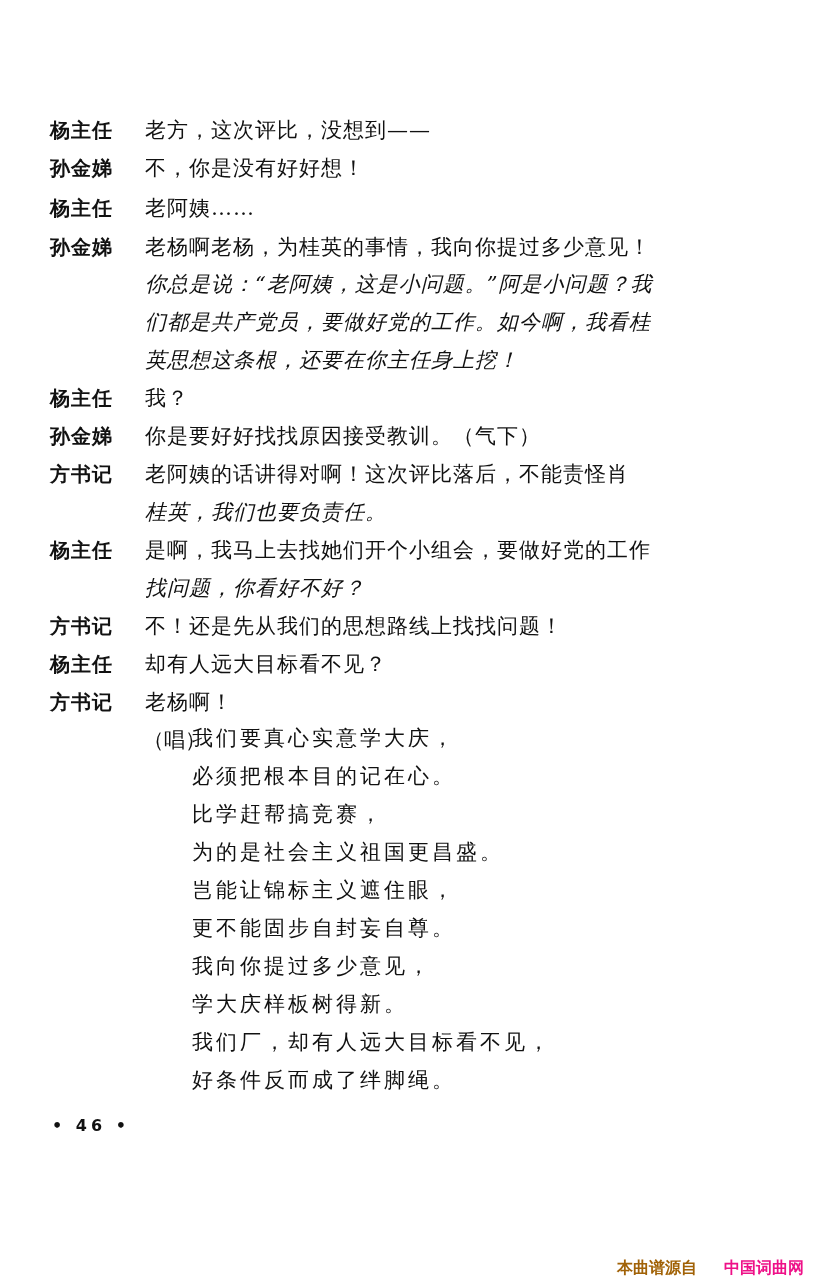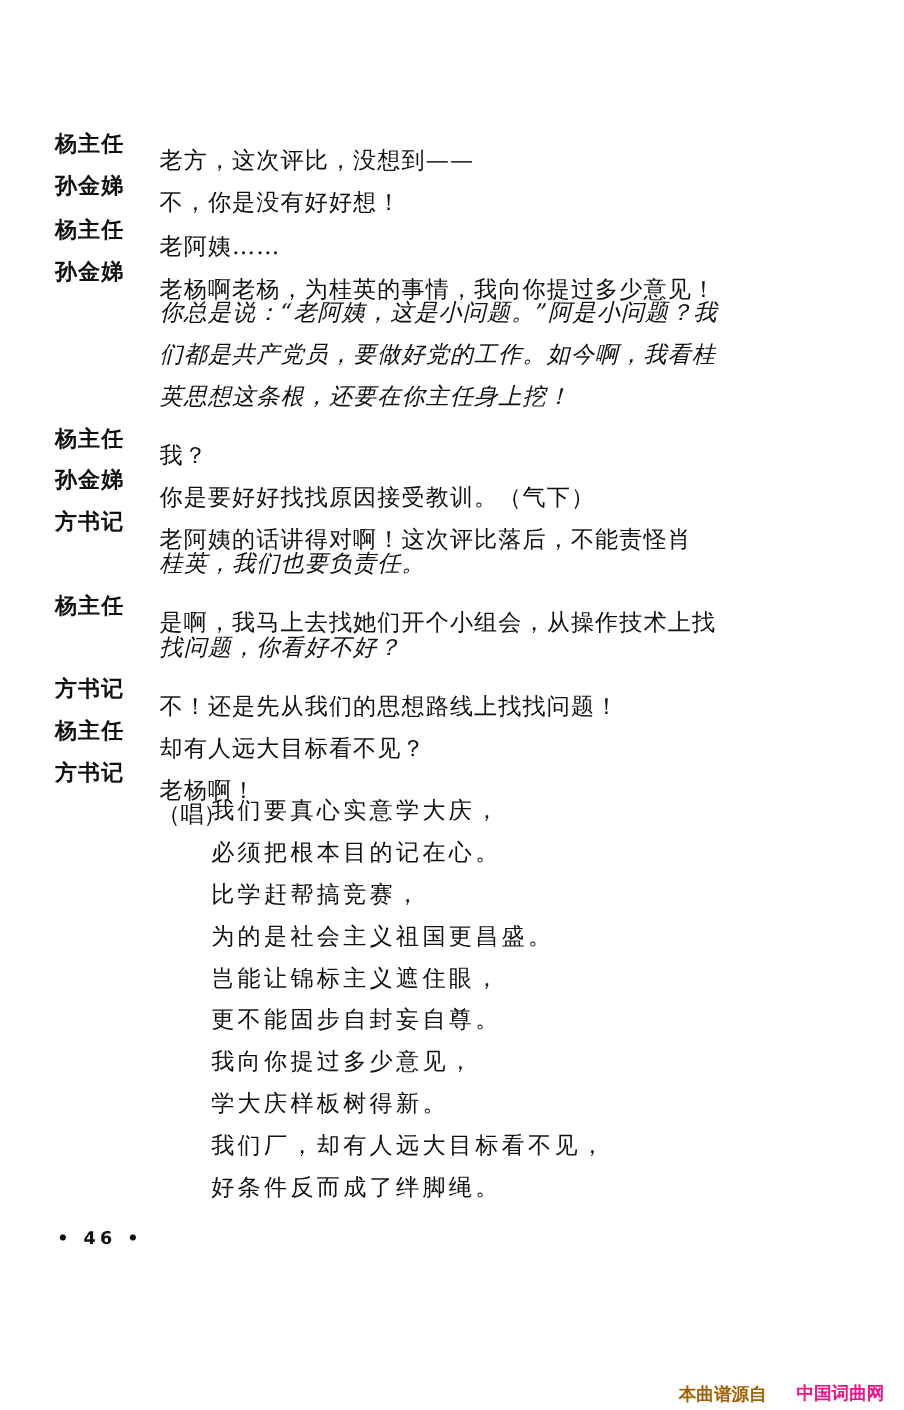--- a/index.html
+++ b/index.html
@@ -2,21 +2,21 @@
 <html><head>
 <meta charset="utf-8">
 <style>
   html, body { margin:0; padding:0; background:#ffffff; }
   body { width:822px; height:1282px; position:relative; overflow:hidden;
          font-family:"DejaVu Serif","Liberation Serif",serif; color:#111; }
   .page { position:absolute; left:0; top:0; width:822px; height:1282px; }
   .line { position:absolute; left:0; height:38px; line-height:38px; font-size:21px; white-space:nowrap; }
   .speaker { position:absolute; left:50px; width:80px; font-weight:bold;
              font-family:"DejaVu Sans","Liberation Sans",sans-serif; font-size:20px; letter-spacing:1px; }
-  .text { position:absolute; left:145px; letter-spacing:1px;margin-top:16px; }
+  .text { position:absolute; left:145px; letter-spacing:1px; }
   .cont { position:absolute; left:145px; letter-spacing:1px;font-style:italic; }
   .sing-tag { position:absolute; left:143px; }
   .sing { position:absolute; left:192px; letter-spacing:3px;font-family:Liberation Mono, monospace; }
   .pagenum { position:absolute; left:52px; top:1116px; font-size:16px; font-weight:bold;
              font-family:"DejaVu Sans","Liberation Sans",sans-serif; letter-spacing:4px; }
   .footer { position:absolute; top:1256px; height:24px; line-height:24px; font-size:16px; font-weight:bold;
             font-family:"DejaVu Sans","Liberation Sans",sans-serif; }
   .footer.src { left:617px; color:#a16207; }
   .footer.site { left:724px; color:#ee1188;font-family:Liberation Serif, serif; }
 </style>
@@ -60,21 +60,21 @@
   </div>
   <div class="line" style="top:455px">
     <span class="speaker">方书记</span>
     <span class="text">老阿姨的话讲得对啊！这次评比落后，不能责怪肖</span>
   </div>
   <div class="line" style="top:493px">
     <span class="cont">桂英，我们也要负责任。</span>
   </div>
   <div class="line" style="top:531px">
     <span class="speaker">杨主任</span>
-    <span class="text">是啊，我马上去找她们开个小组会，从操作技术上找</span>
+    <span class="text">是啊，我马上去找她们开个小组会，要做好党的工作</span>
   </div>
   <div class="line" style="top:569px">
     <span class="cont">找问题，你看好不好？</span>
   </div>
   <div class="line" style="top:607px">
     <span class="speaker">方书记</span>
     <span class="text">不！还是先从我们的思想路线上找找问题！</span>
   </div>
   <div class="line" style="top:645px">
     <span class="speaker">杨主任</span>

